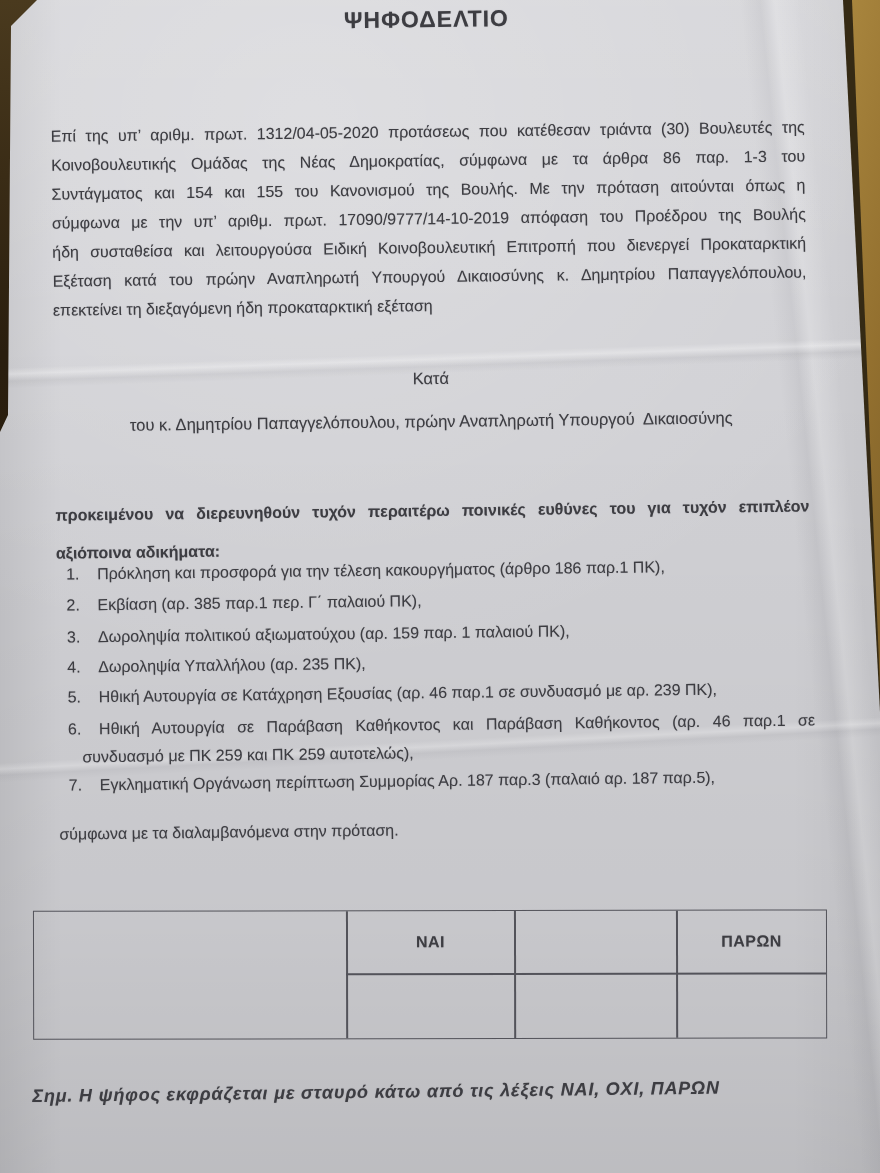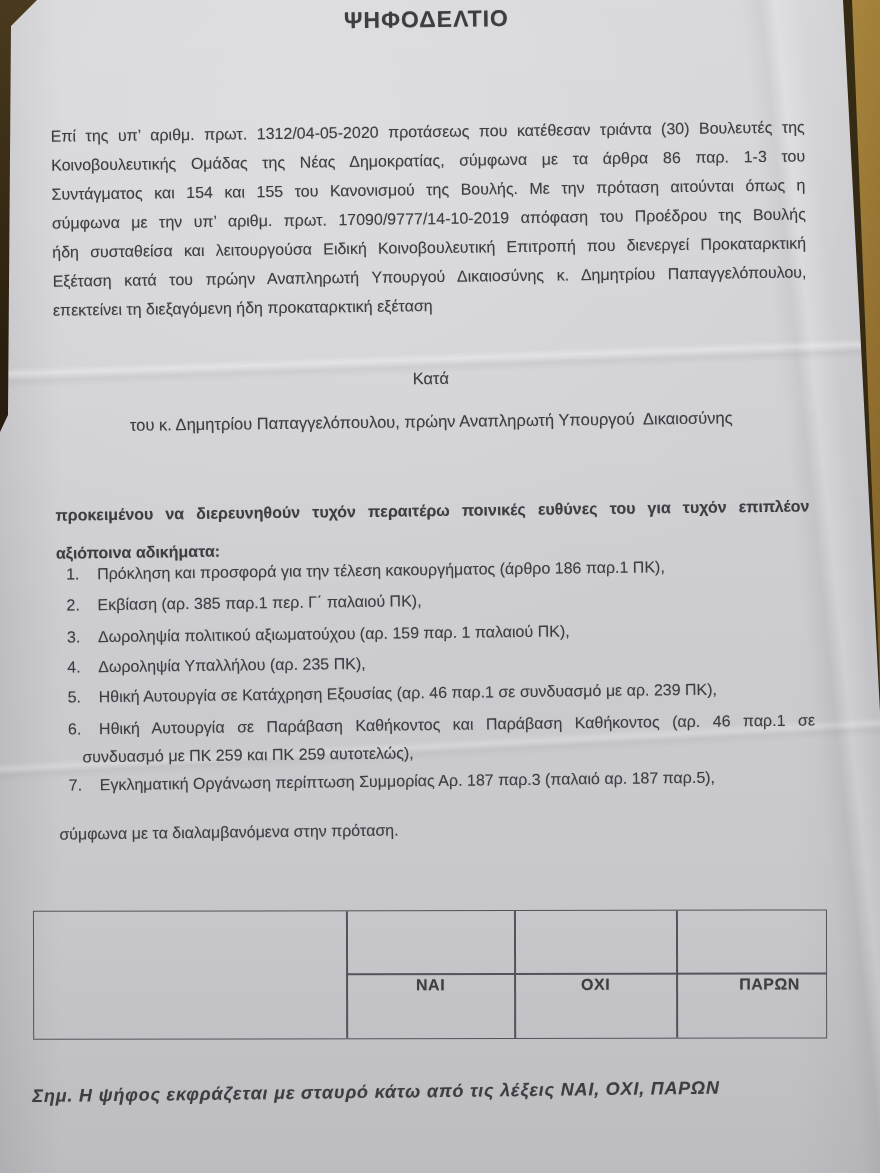--- a/index.html
+++ b/index.html
@@ -48,21 +48,21 @@
   .ctext-j{position:absolute;left:97px;width:716px;}
   .ccont{position:absolute;left:80px;line-height:29px;white-space:nowrap;font-size:16px;}
   .closing{left:56px;top:815px;font-size:16px;height:29px;line-height:29px;white-space:nowrap;}
   
   .vtable{left:28px;top:910px;width:792px;height:127px;border:1.5px solid #53535a;transform:rotate(0.6deg);transform-origin:center;}
   .vline{position:absolute;top:0;bottom:0;width:1.5px;background:#53535a;}
   .hline{position:absolute;left:312px;right:0;top:62px;height:1.5px;background:#53535a;}
   .cand{position:absolute;left:0;top:0;width:312px;height:127px;display:flex;align-items:center;justify-content:center;
         font-size:16px;font-weight:bold;letter-spacing:.5px;}
   .opt-h{position:absolute;top:0;height:62px;display:flex;align-items:center;justify-content:center;
-         font-size:16px;font-weight:bold;letter-spacing:.5px;margin-top:43px;}
+         font-size:16px;font-weight:bold;letter-spacing:.5px;}
   .vcell{position:absolute;top:63px;height:64px;}
   .footnote{left:26px;top:1077px;font-size:18px;font-weight:bold;font-style:italic;letter-spacing:.8px;white-space:nowrap;height:29px;line-height:29px;}
 </style>
 </head>
 <body>
 
 <div class="wood-right-shadow"></div>
 <div class="wood-right"></div>
 <div class="wood-left"></div>
 
@@ -124,22 +124,21 @@
   </div>
 
   <div class="abs closing">σύμφωνα με τα διαλαμβανόμενα στην πρόταση.</div>
 
   <div class="abs vtable">
     <div class="vline" style="left:312px"></div>
     <div class="vline" style="left:480px"></div>
     <div class="vline" style="left:642px"></div>
     <div class="hline"></div>
     <div class="opt-h" style="left:313px;width:167px">ΝΑΙ</div>
-    <div class="opt-h" style="left:481px;width:161px">ΟΧΙ</div>
-    <div class="opt-h" style="left:661px;width:149px">ΠΑΡΩΝ</div>
+    <div class="opt-h" style="left:643px;width:149px">ΠΑΡΩΝ</div>
     <div class="vcell" style="left:313px;width:167px"></div>
     <div class="vcell" style="left:481px;width:161px"></div>
     <div class="vcell" style="left:643px;width:149px"></div>
   </div>
 
   <div class="abs footnote">Σημ. Η ψήφος εκφράζεται με σταυρό κάτω από τις λέξεις ΝΑΙ, ΟΧΙ, ΠΑΡΩΝ</div>
 
 </div>
 
 </body></html>

